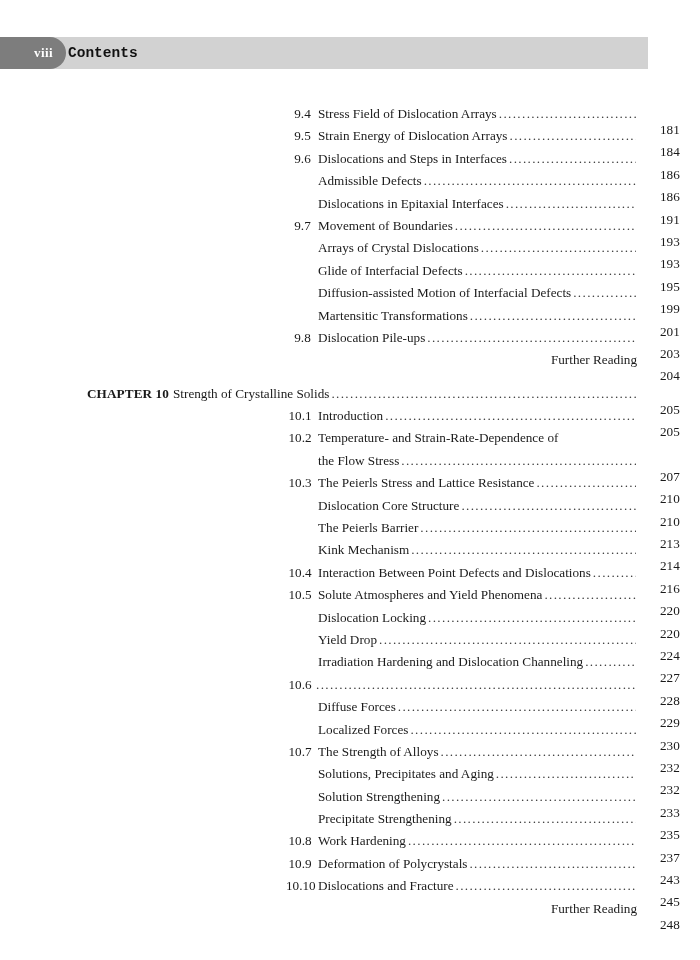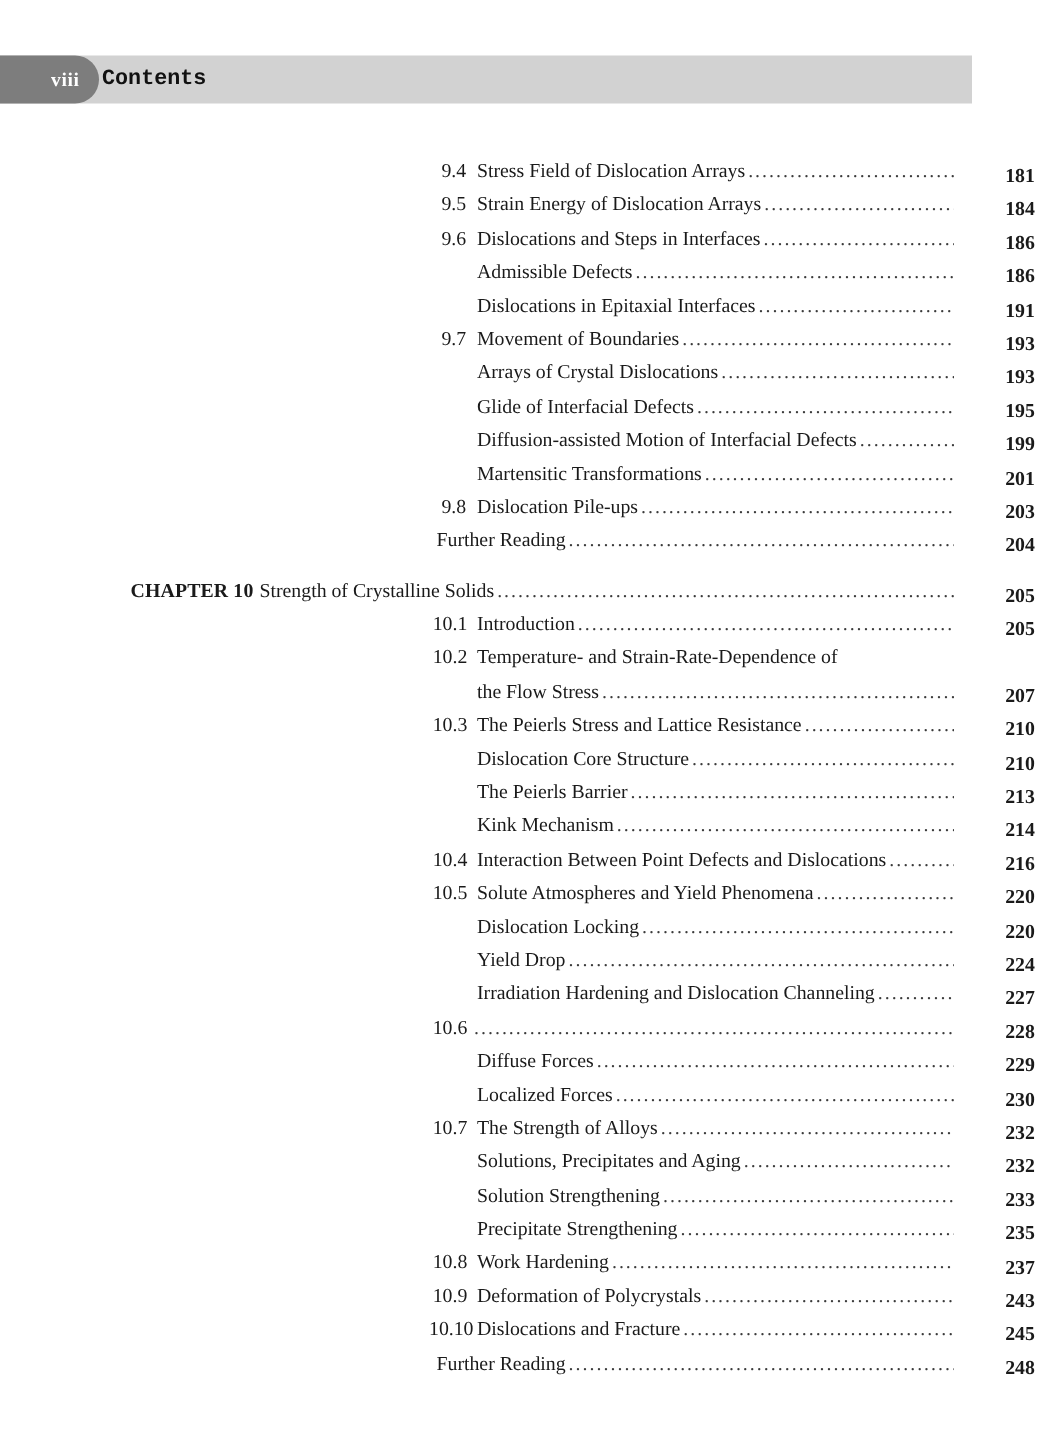--- a/index.html
+++ b/index.html
@@ -99,43 +99,42 @@
   .leader::before {
     content: "............................................................"
              "............................................................"
              "............................................................";
     letter-spacing: 1.35px;
   }
   
   .toc-row > .pagenum {
     position: absolute;
     right: 0;
-    top: 3px;
+    top: 16px;
     width: 40px;
-    text-align: center;
+    text-align: left;
     white-space: pre;
-    font-weight: bold;
   }
 
   
   
   .lvl1 { padding-left: 291px; }
   .lvl1 > .row-label { width: 23px; }
   .lvl1 > .row-title { margin-left: 4px; margin-top: 29px; }
 
   
   .lvl1w { padding-left: 286px; }
   .lvl1w > .row-label { width: 28px; }
   .lvl1w > .row-title { margin-left: 4px; }
 
   
   .lvl2 { padding-left: 318px; }
 
   
-  .lvlp { padding-left: 291px; }
+  .lvlp { padding-left: 291px; flex-direction: column; }
 
   
   .lvlc { padding-left: 87px; }
   .lvlc > .row-label {
     width: 78px;
     font-weight: bold;
     font-size: 13.2px;
     letter-spacing: 0.1px;
   }
   .lvlc > .row-title { margin-left: 8px; }

